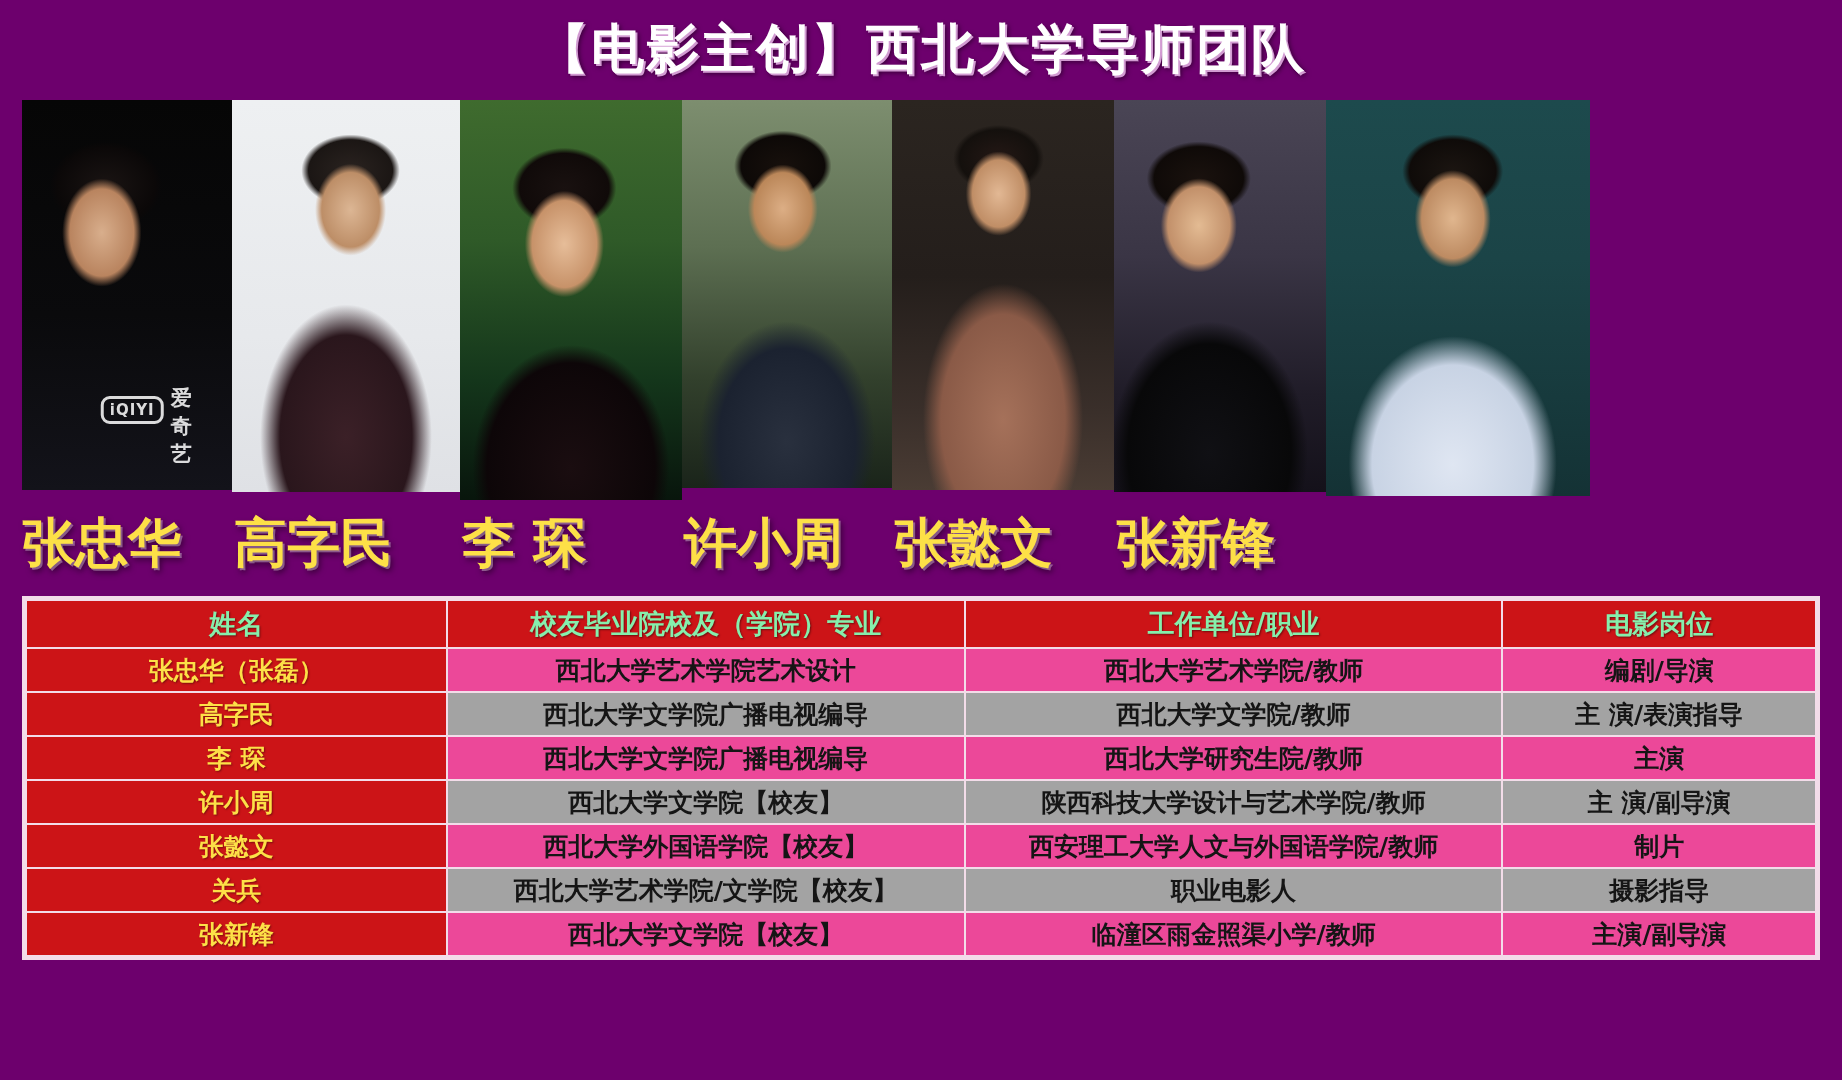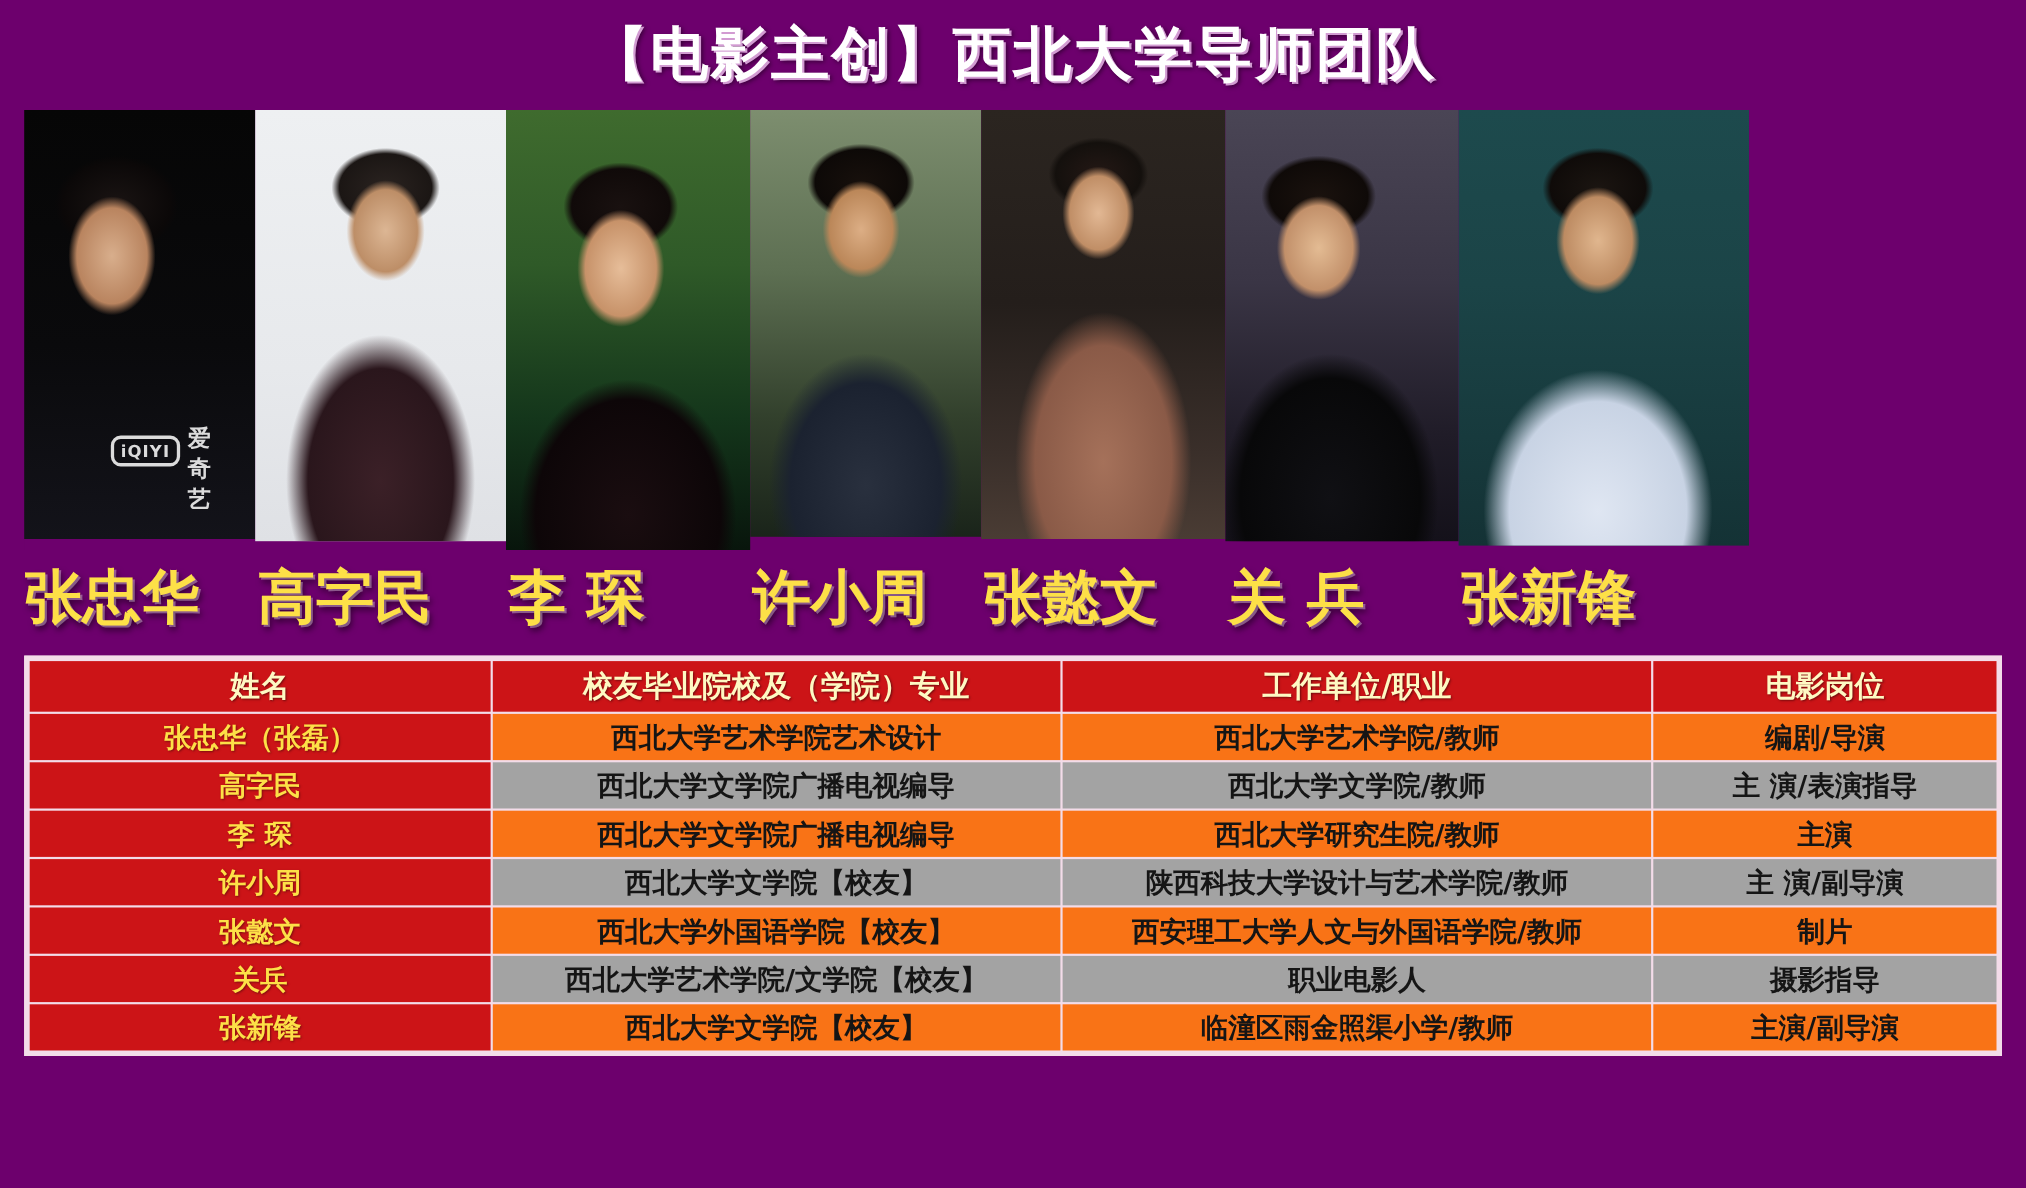--- a/index.html
+++ b/index.html
@@ -141,35 +141,35 @@
     text-align:center;
     vertical-align:middle;
     font-family:"DejaVu Serif","Liberation Serif",serif;
     font-size:25px;
     font-weight:bold;
     white-space:nowrap;
     overflow:hidden;
   }
   table.roster th{
     background:#CC1417;
-    color:#fef9c3;
+    color:#86efac;
     font-size:27px;
     height:46px;
     text-shadow:1px 1px 2px rgba(0,0,0,.45);
   }
   td.c-name{
     background:#CC1417;
     color:#fde047;
     text-shadow:1px 1px 2px rgba(0,0,0,.4);
   }
   td.c-data{
     color:#151515;
     font-weight:normal;
   }
-  tr.odd td.c-data{background:#f97316;}
+  tr.odd td.c-data{background:#ec4899;}
   tr.even td.c-data{background:#a3a3a3;}
 
   .col-a{width:21.5%;}
   .col-b{width:26.5%;}
   .col-c{width:27.5%;}
   .col-d{width:16%;}
 </style>
 </head>
 <body>
 
@@ -212,21 +212,20 @@
   </div>
 
 </div>
 
 <div class="names-row">
   <span class="name" style="width:212px;">张忠华</span>
   <span class="name" style="width:228px;">高字民</span>
   <span class="name" style="width:222px;">李 琛</span>
   <span class="name" style="width:210px;">许小周</span>
   <span class="name" style="width:222px;">张懿文</span>
-  <span class="name" style="width:212px;">关 兵</span>
   <span class="name" style="width:264px;">张新锋</span>
 </div>
 
 <div class="table-wrap">
   <table class="roster">
     <colgroup>
       <col class="col-a">
         <col class="col-b">
         <col class="col-c">
         <col class="col-d">

